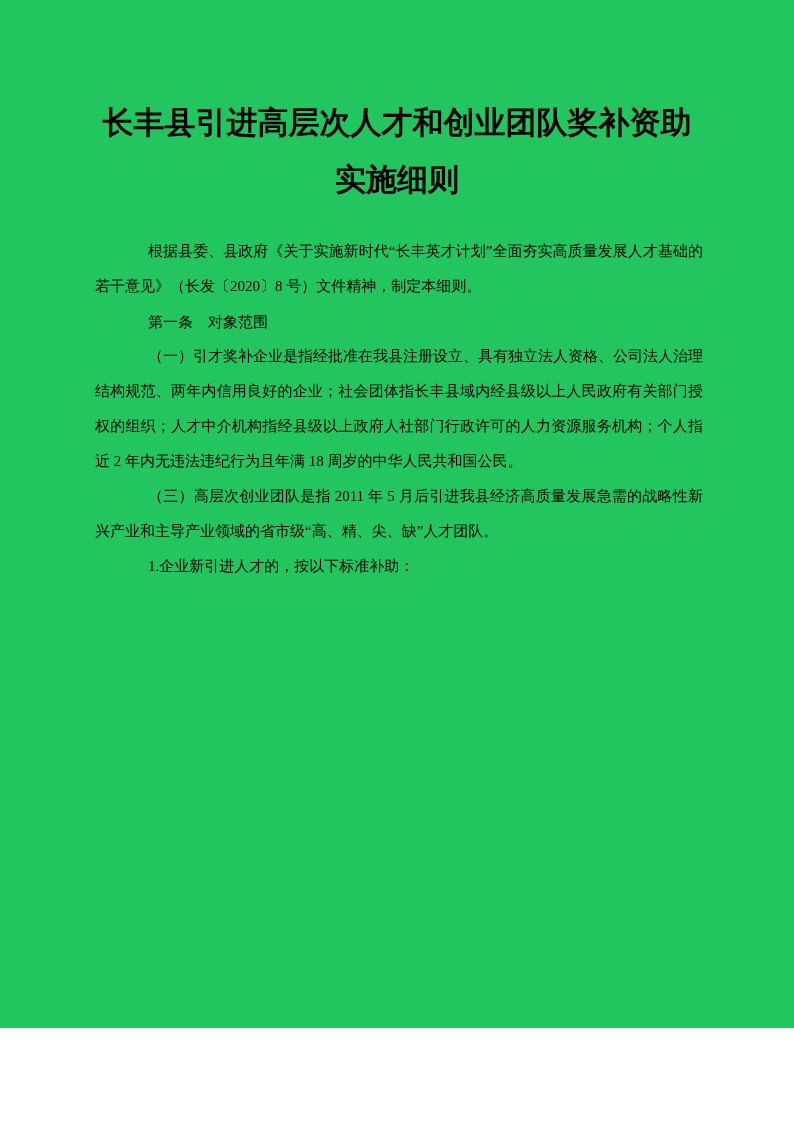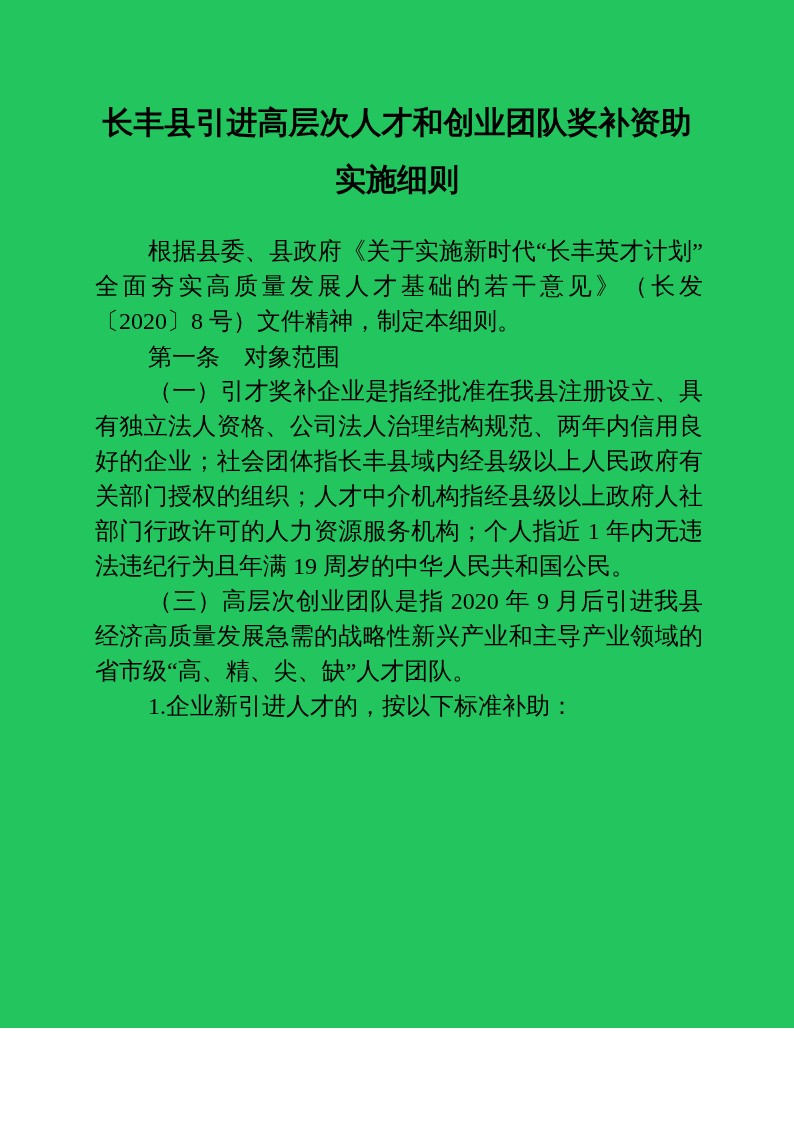--- a/index.html
+++ b/index.html
@@ -23,21 +23,21 @@
     font-family: "Liberation Serif", serif;
     font-weight: bold;
     font-size: 31px;
     line-height: 57px;
     letter-spacing: 0px;
   }
   .doc-body {
     margin-top: 26px;
     margin-left: 95px;
     width: 608px;
-    font-size: 24px;
+    font-size: 15px;
     line-height: 35px;
     text-align: justify;
     text-align-last: left;
   }
   .doc-body p {
     margin: 0;
     padding: 0;
     text-indent: 53px;
   }
   .doc-body p.law-heading {
@@ -60,20 +60,20 @@
 <div class="page">
 
   <h1 class="doc-title">
     <span style="display:block">长丰县引进高层次人才和创业团队奖补资助</span>
     <span style="display:block">实施细则</span>
   </h1>
 
   <div class="doc-body">
     <p>根据县委、县政府《关于实施新时代“长丰英才计划”全面夯实高质量发展人才基础的若干意见》（长发〔2020〕8 号）文件精神，制定本细则。</p>
     <p class="law-heading">第一条　对象范围</p>
-    <p>（一）引才奖补企业是指经批准在我县注册设立、具有独立法人资格、公司法人治理结构规范、两年内信用良好的企业；社会团体指长丰县域内经县级以上人民政府有关部门授权的组织；人才中介机构指经县级以上政府人社部门行政许可的人力资源服务机构；个人指近 1 年内无违法违纪行为且年满 19 周岁的中华人民共和国公民。</p>
-    <p>（三）高层次创业团队是指 2020 年 9 月后引进我县经济高质量发展急需的战略性新兴产业和主导产业领域的省市级“高、精、尖、缺”人才团队。</p>
+    <p>（一）引才奖补企业是指经批准在我县注册设立、具有独立法人资格、公司法人治理结构规范、两年内信用良好的企业；社会团体指长丰县域内经县级以上人民政府有关部门授权的组织；人才中介机构指经县级以上政府人社部门行政许可的人力资源服务机构；个人指近 2 年内无违法违纪行为且年满 18 周岁的中华人民共和国公民。</p>
+    <p>（三）高层次创业团队是指 2011 年 5 月后引进我县经济高质量发展急需的战略性新兴产业和主导产业领域的省市级“高、精、尖、缺”人才团队。</p>
     <p>1.企业新引进人才的，按以下标准补助：</p>
   </div>
 
   <div class="page-number">- 2 -</div>
 
 </div>
 
 </body></html>

